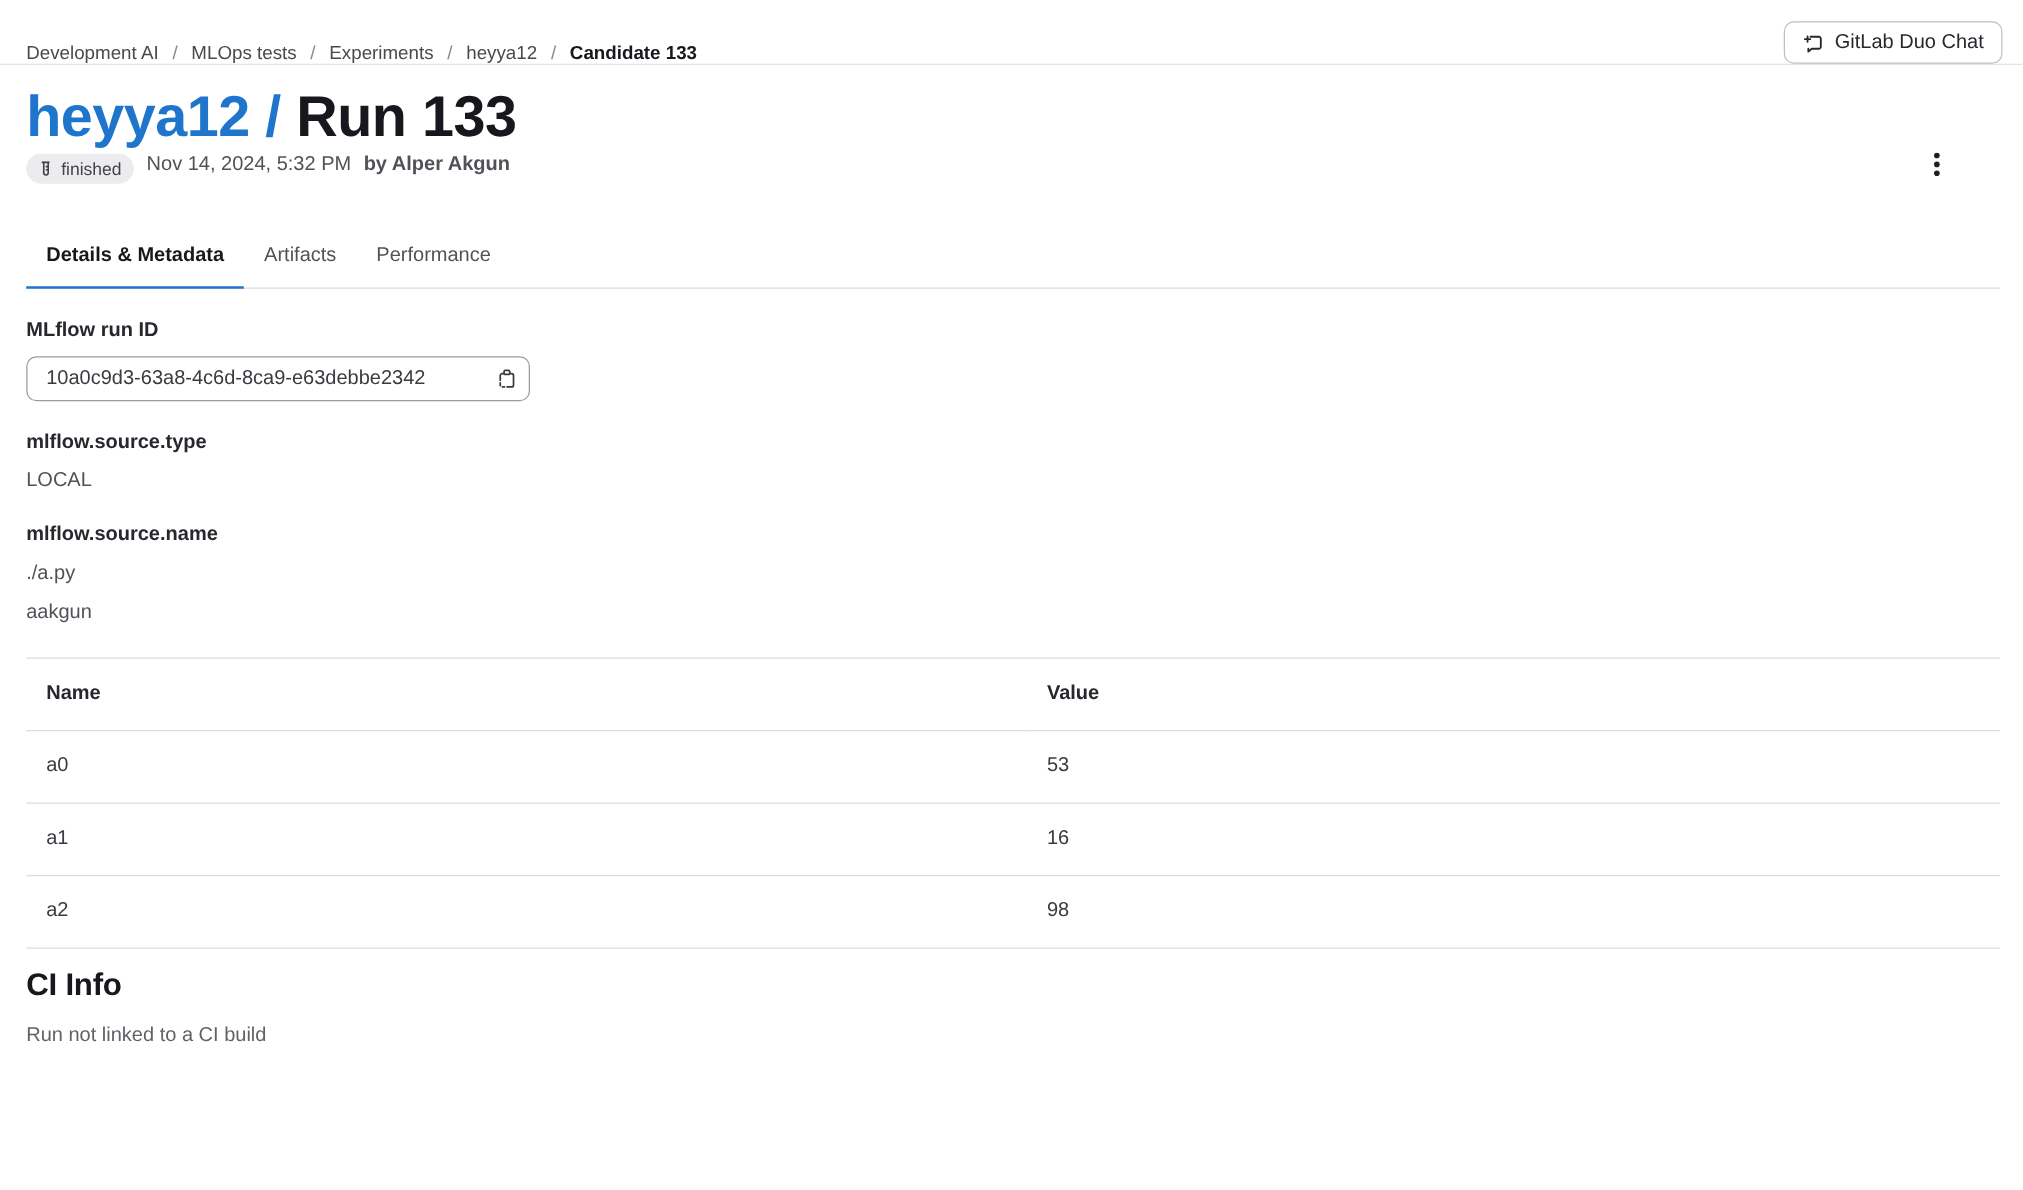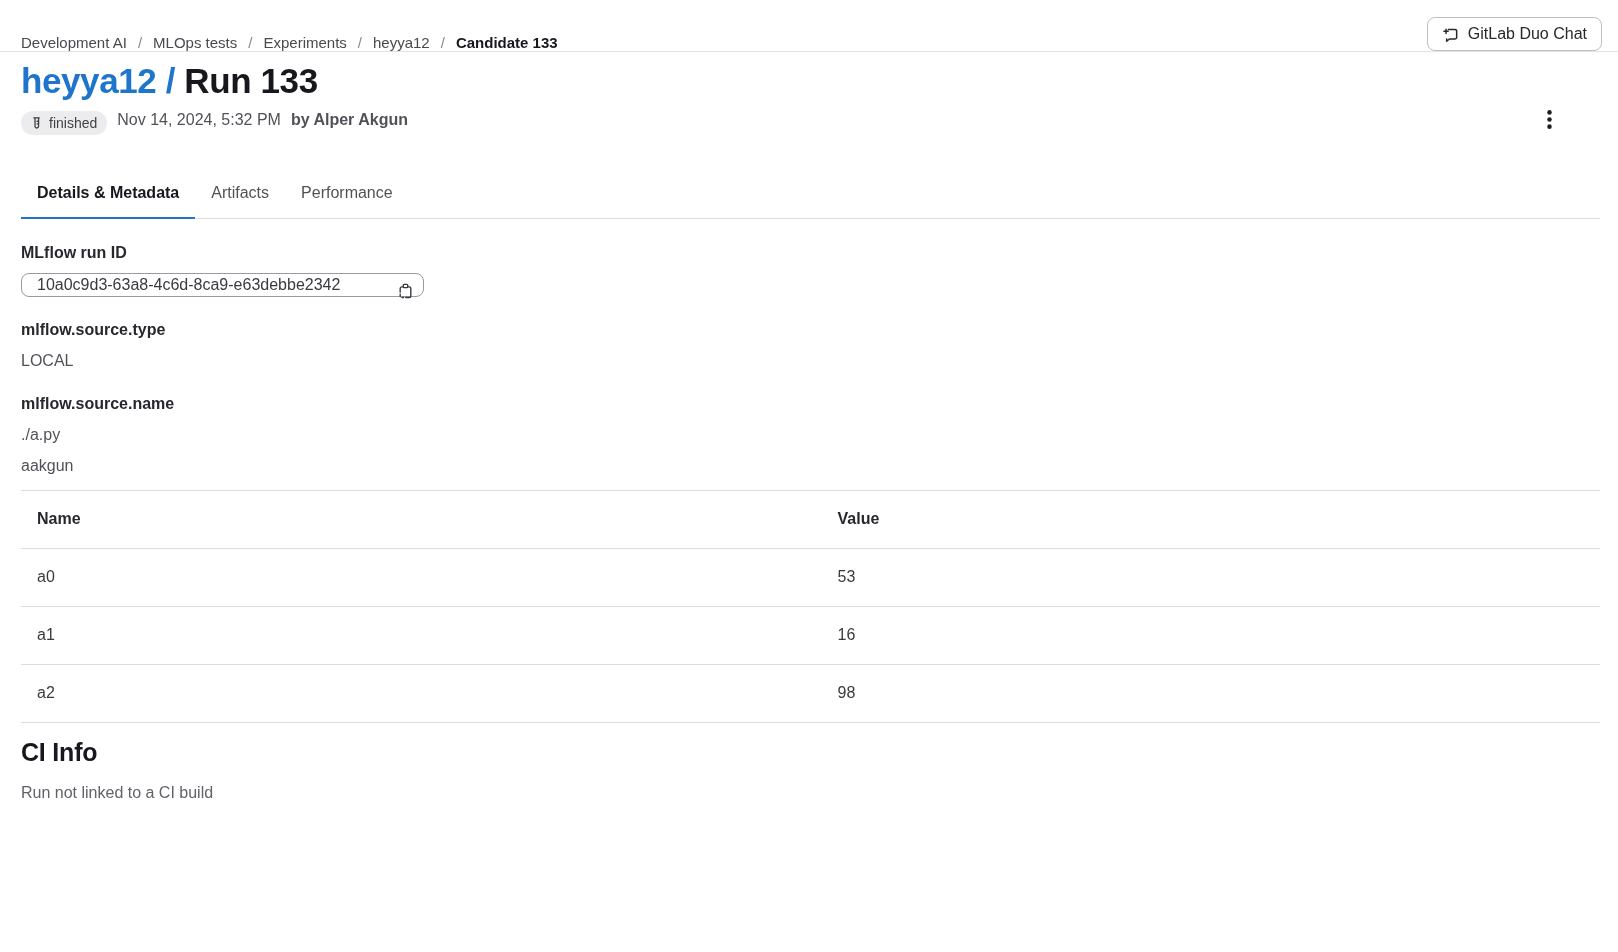--- a/index.html
+++ b/index.html
@@ -26,21 +26,21 @@
     height: 34px; padding: 0 14px;
     background: #fff; border: 1px solid #bfbfc3; border-radius: 8px;
     font-size: 16px; color: #28272d; cursor: pointer;
     font-family: inherit;
   }
   .duo-chat-btn svg { display: block; }
 
   
   .main { position: relative; padding: 0 18px 0 21px; }
 
-  .run-title { margin-top: 8px; font-size: 35px; font-weight: 700; letter-spacing: -0.4px; color: #18171d; line-height: 42px; }
+  .run-title { margin-top: 20px; font-size: 46px; font-weight: 700; letter-spacing: -0.4px; color: #18171d; line-height: 42px; }
   .run-title .exp-link { color: #1f75cb; text-decoration: none; cursor: pointer; }
 
   .kebab-btn {
     position: absolute; top: 42px; right: 52px;
     width: 34px; height: 34px; border: none; background: transparent;
     display: flex; align-items: center; justify-content: center; cursor: pointer;
     border-radius: 4px; color: #1f1e24;
   }
 
   .meta-row { margin-top: 9px; display: flex; align-items: flex-start; gap: 10px; }
@@ -62,33 +62,33 @@
     font-family: inherit;
   }
   .tab.active { color: #18171d; font-weight: 700; border-bottom-color: #1f75cb; }
 
   
   .field-label { margin-top: 23px; font-weight: 700; color: #28272d; line-height: 20px; }
   .field-value { margin-top: 11px; color: #535158; line-height: 20px; }
 
   .runid-wrap { position: relative; margin-top: 10px; width: 403px; }
   .runid-input {
-    width: 403px; height: 24px; border: 1px solid #9b9aa0; border-radius: 8px;
+    width: 403px; height: 36px; border: 1px solid #9b9aa0; border-radius: 8px;
     padding: 0 38px 0 15px; font-size: 16px; color: #3a3a40;
     font-family: inherit; background: #fff;
   }
   .copy-btn {
     position: absolute; right: 5px; top: 4px; width: 28px; height: 28px;
     background: transparent; border: none; border-radius: 4px; cursor: pointer;
     display: flex; align-items: center; justify-content: center; color: #3a3a40;
   }
 
   
   .section-heading { margin-top: 54px; font-size: 25px; font-weight: 700; letter-spacing: -0.2px; color: #18171d; line-height: 32px; }
-  .params-table { margin-top: 14px; width: 100%; border-collapse: collapse; }
+  .params-table { margin-top: 26px; width: 100%; border-collapse: collapse; }
   .params-table th, .params-table td { text-align: left; font-size: 16px; }
   .params-table th { font-weight: 700; color: #28272d; padding: 19px 16px 20px; border-bottom: 1px solid #dcdcde; }
   .params-table td { color: #3a3a40; padding: 19px 16px 20px; border-bottom: 1px solid #dcdcde; }
   .params-table { border-top: 1px solid #dcdcde; }
   .col-name { width: 50.7%; }
 
   
   .ci-heading { margin-top: 13px; font-size: 25px; font-weight: 700; letter-spacing: -0.2px; color: #18171d; line-height: 32px; }
   .ci-message { margin-top: 16px; color: #626168; }
 </style>

